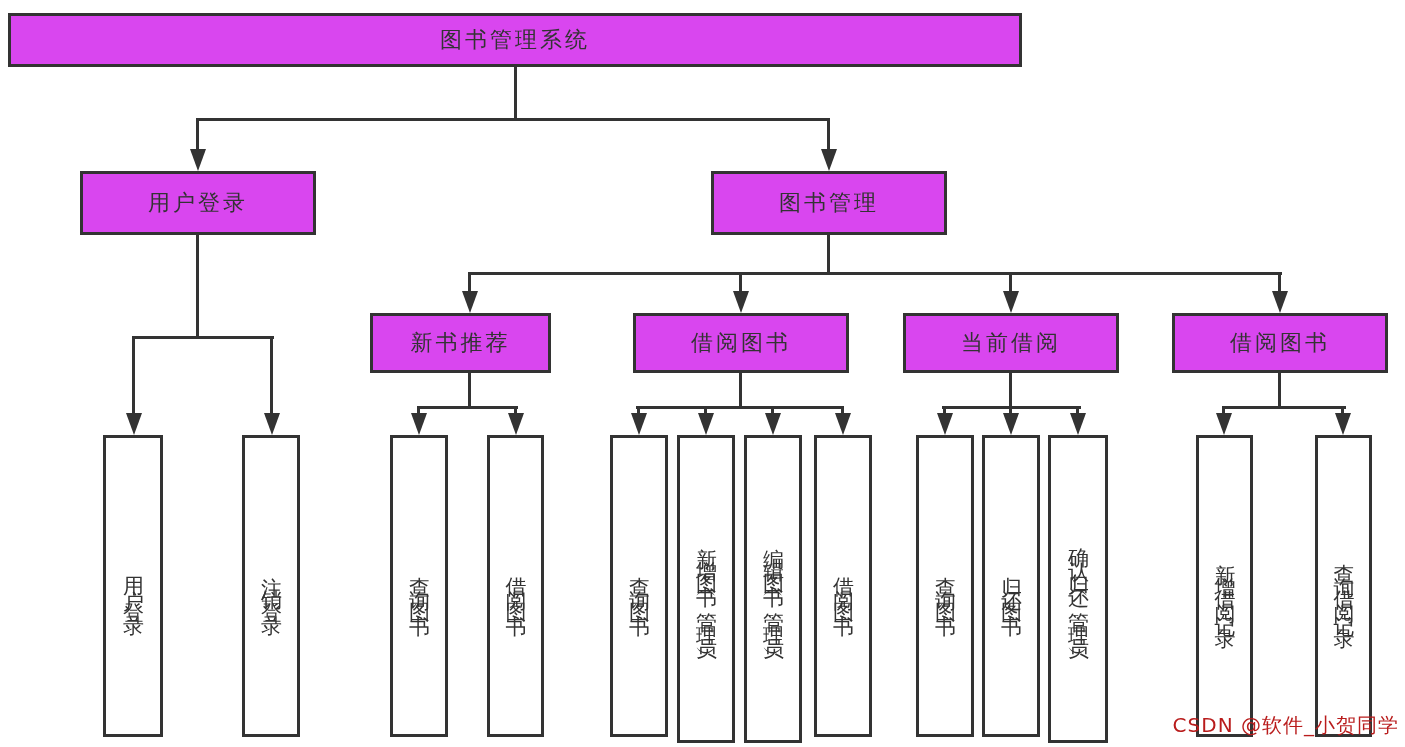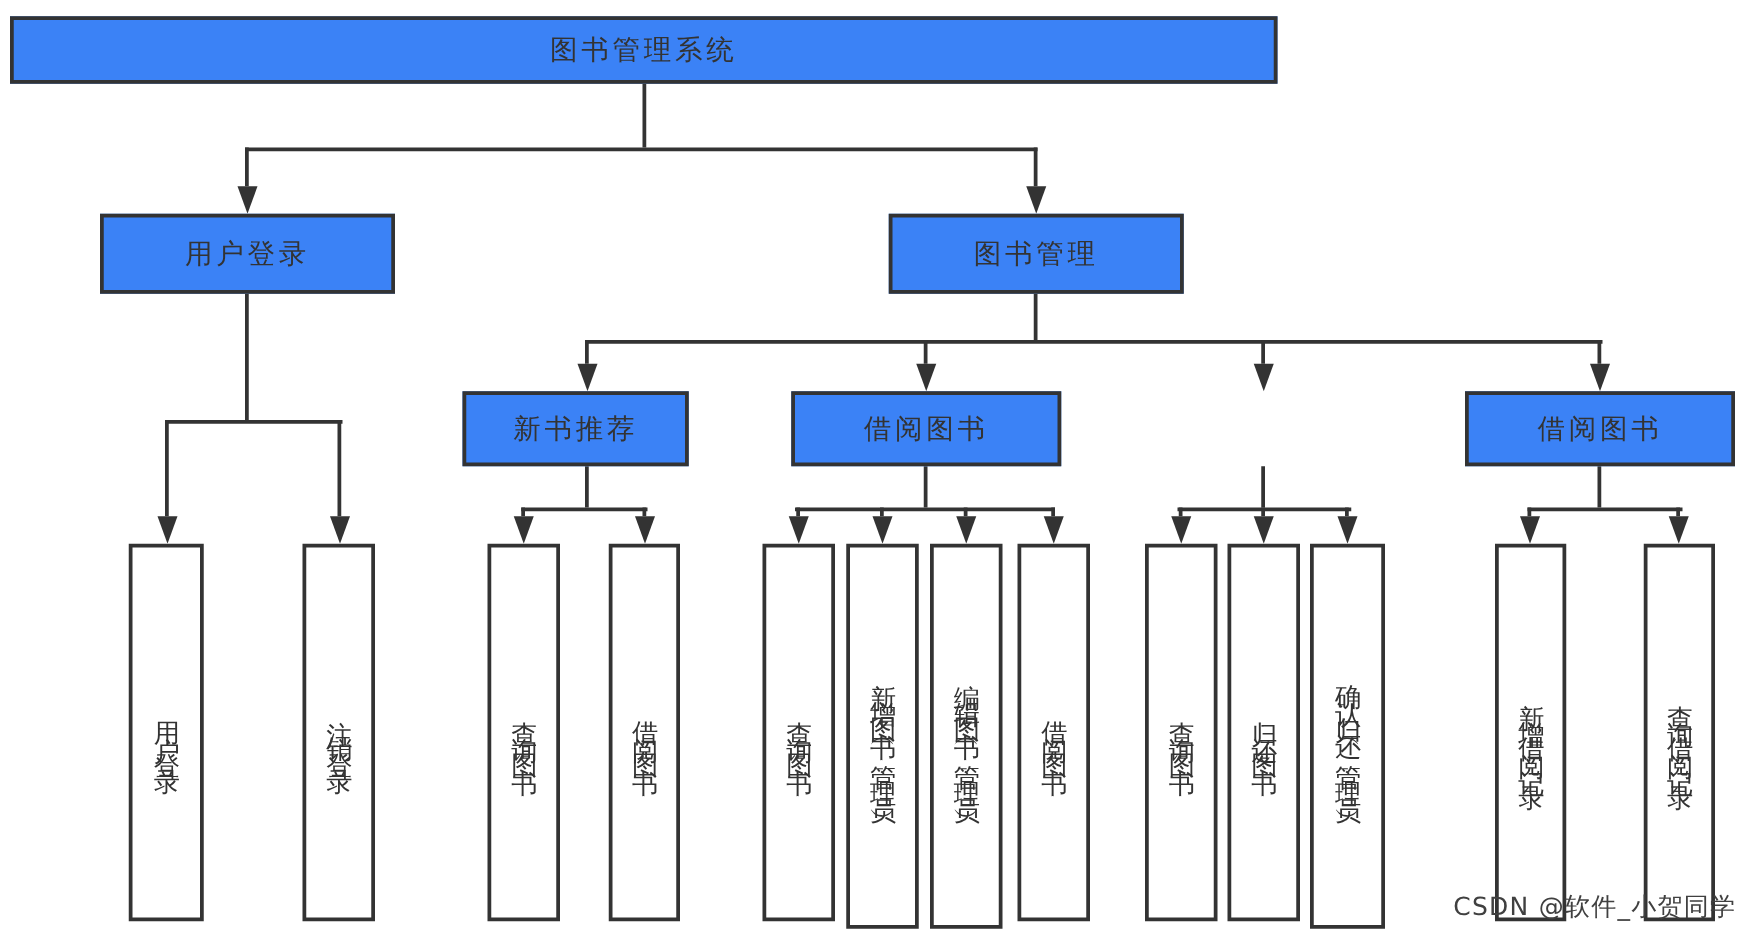--- a/index.html
+++ b/index.html
@@ -24,21 +24,21 @@
     width: 0; height: 0;
     border-left: 8px solid transparent;
     border-right: 8px solid transparent;
     border-top: 22px solid #333333;
   }
   
   .hbox {
     position: absolute;
     box-sizing: border-box;
     border: 3px solid #333333;
-    background: #3b82f6;
+    background: #d946ef;
     display: flex;
     align-items: center;
     justify-content: center;
     font-size: 22px;
     letter-spacing: 3px;
     white-space: nowrap;
     text-align: center;
   }
   
   .vbox {
@@ -54,23 +54,23 @@
     writing-mode: vertical-rl;
     text-orientation: mixed;
     font-size: 21px;
     letter-spacing: 13px;
     line-height: 1;
     white-space: nowrap;
   }
   .watermark {
     position: absolute;
     top: 712px;
-    right: 16px;
+    right: 6px;
     font-size: 20px;
-    color: #404040;
+    color: #b91c1c;
     letter-spacing: 1px;
     z-index: 10;
     white-space: nowrap;
   }
 </style>
 </head>
 <body>
 
 <div id="canvas">
 
@@ -119,20 +119,23 @@
   <div class="hbox" style="left:711px;top:171px;width:236px;height:64px">
     <span>图书管理</span>
   </div>
 
   <div class="hbox" style="left:370px;top:313px;width:181px;height:60px">
     <span>新书推荐</span>
   </div>
   <div class="hbox" style="left:633px;top:313px;width:216px;height:60px">
     <span>借阅图书</span>
   </div>
+  <div class="hbox" style="left:903px;top:313px;width:216px;height:60px">
+    <span>当前借阅</span>
+  </div>
   <div class="hbox" style="left:1172px;top:313px;width:216px;height:60px">
     <span>借阅图书</span>
   </div>
 
   <div class="vbox" style="left:103px;top:435px;width:60px;height:302px">
     <span class="vtxt">用户登录</span>
   </div>
   <div class="vbox" style="left:242px;top:435px;width:58px;height:302px">
     <span class="vtxt">注销登录</span>
   </div>

